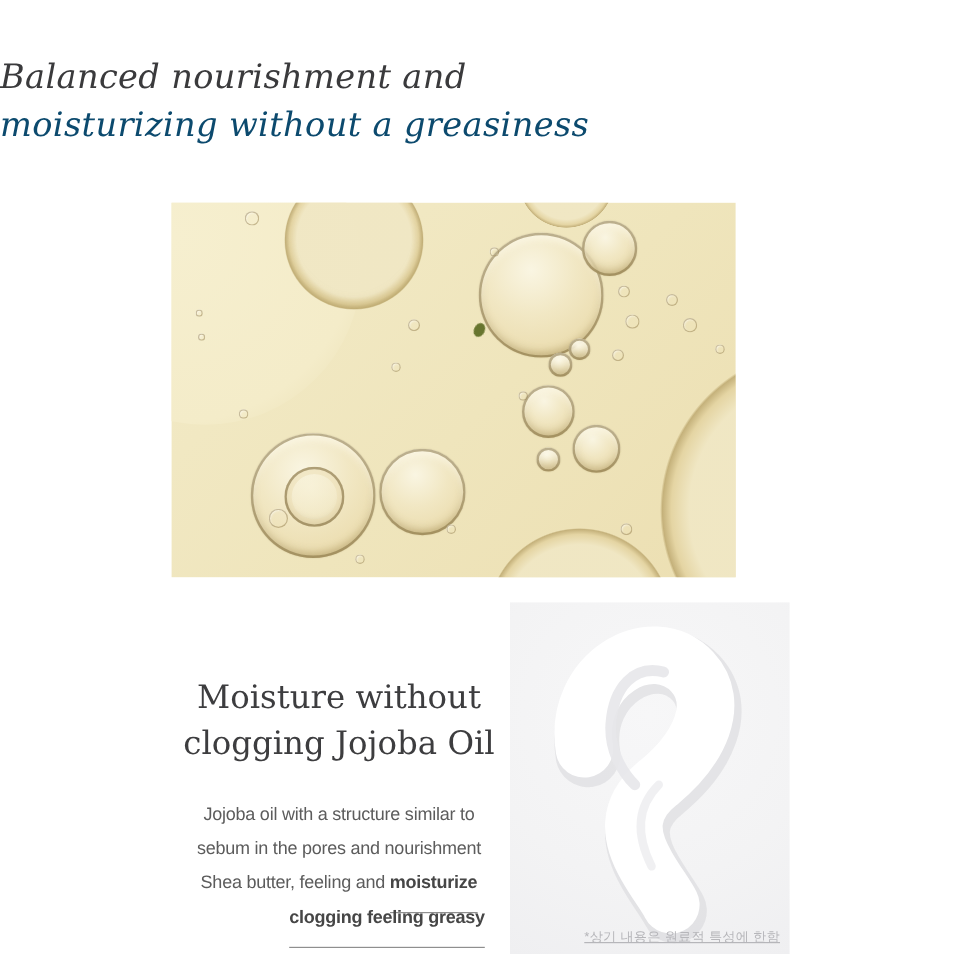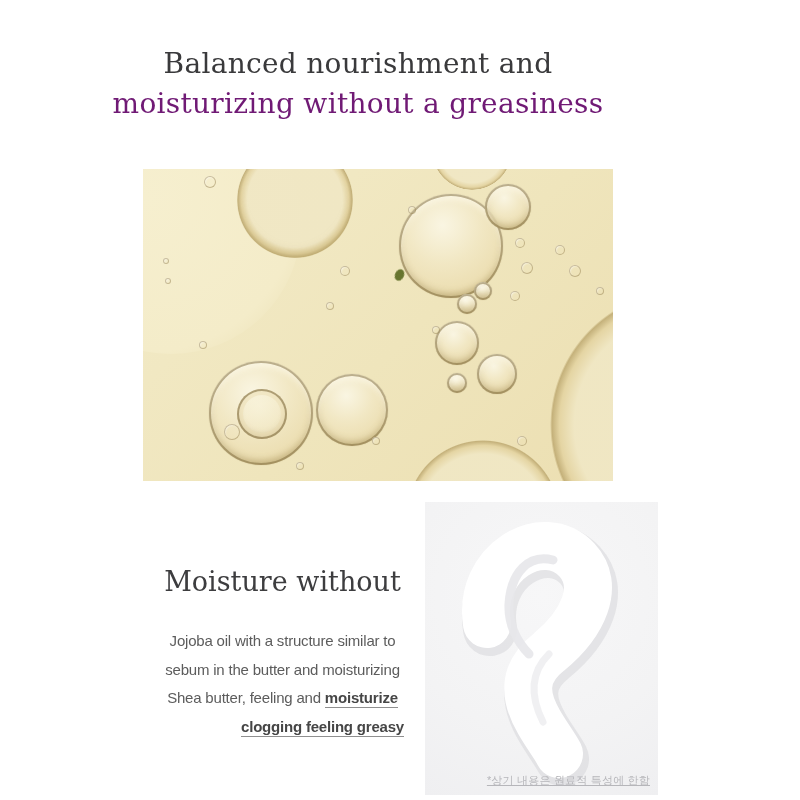--- a/index.html
+++ b/index.html
@@ -1,24 +1,24 @@
 <!DOCTYPE html>
 <html><head>
 <meta charset="utf-8">
 <style>
   html,body{margin:0;padding:0;background:#ffffff;}
   .page{position:relative;width:800px;height:800px;background:#ffffff;overflow:hidden;
         font-family:"Liberation Sans",sans-serif;}
 
   
-  .hero{position:absolute;left:0;top:46px;width:716px;text-align:center;}
+  .hero{position:absolute;left:0;top:46px;width:716px;text-align:left;font-style:italic;}
   .hero-line1{font-family:"DejaVu Serif",serif;font-size:28px;line-height:36px;
               color:#3a3a3c;letter-spacing:.3px;}
   .hero-line2{font-family:"DejaVu Serif",serif;font-size:28px;line-height:36px;
-              color:#701a75;letter-spacing:.3px;margin-top:4px;}
+              color:#0c4a6e;letter-spacing:.3px;margin-top:4px;}
 
   
   .oil-photo{position:absolute;left:143px;top:169px;width:470px;height:312px;overflow:hidden;
              background:linear-gradient(135deg,#f3ebc8 0%,#efe5bc 55%,#ecdfb2 100%);}
   .bubble{position:absolute;border-radius:50%;
           background:radial-gradient(circle at 42% 30%,rgba(250,246,228,.95) 0%,rgba(242,232,198,.75) 40%,
                      rgba(236,222,178,.85) 68%,rgba(219,199,140,.9) 90%,rgba(150,128,75,.95) 100%);
           box-shadow:inset 0 0 0 2px rgba(125,105,58,.5),inset 0 5px 7px rgba(255,252,240,.75),
                      inset 0 -4px 7px rgba(150,128,75,.45),0 0 1px rgba(125,105,58,.4);}
   .ring{position:absolute;border-radius:50%;background:radial-gradient(circle at 45% 35%,
@@ -34,21 +34,21 @@
             background:radial-gradient(circle at 40% 40%,#f6efcf 0%,#f4ecc9 70%,#eadfb3 94%,#e2d29f 100%);}
   .fleck{position:absolute;width:9px;height:12px;border-radius:50%;background:#67752f;
          filter:blur(.6px);transform:rotate(25deg);}
 
   
   .left-col{position:absolute;left:140px;top:563px;width:285px;text-align:center;}
   .jojoba-heading{font-family:"DejaVu Serif",serif;font-size:27px;line-height:38px;font-weight:400;
                   color:#3d3d3f;margin:0;}
   .jojoba-body{margin:26px 0 0 0;font-size:15px;line-height:28.5px;color:#5c5c5c;
                letter-spacing:-.2px;}
-  .em{font-weight:bold;color:#464646;border-bottom:1.5px solid #8f8f8f;padding-bottom:1px;}
+  .em{font-weight:bold;color:#464646;border-bottom:1.5px solid #8f8f8f;padding-bottom:16px;}
   .shifted{display:inline-block;transform:translateX(40px);}
 
   
   .cream-photo{position:absolute;left:425px;top:502px;width:233px;height:293px;margin:0;
                background:radial-gradient(circle at 50% 32%,#f7f7f8 0%,#f3f3f4 60%,#efeff1 100%);}
   .cream-photo svg{position:absolute;left:0;top:0;}
   .cream-caption{position:absolute;right:8px;bottom:7px;font-size:11px;color:#b6b6ba;
                  letter-spacing:.2px;text-decoration:underline;}
 </style>
 </head>
@@ -100,24 +100,25 @@
     <div class="droplet" style="left:265px;top:37px;width:8px;height:8px;"></div>
     <div class="droplet" style="left:229px;top:268px;width:8px;height:8px;"></div>
     <div class="droplet" style="left:374px;top:267px;width:10px;height:10px;"></div>
     <div class="droplet" style="left:153px;top:293px;width:8px;height:8px;"></div>
     <div class="droplet" style="left:289px;top:157px;width:8px;height:8px;"></div>
   </div>
 
   <section class="left-col">
     <h2 class="jojoba-heading">
       <span>Moisture without</span><br>
+      <span>clogging Jojoba Oil</span>
     </h2>
     <p class="jojoba-body">
       <span>Jojoba oil with a structure similar to</span><br>
-      <span>sebum in the butter and moisturizing</span><br>
+      <span>sebum in the pores and nourishment</span><br>
       <span>Shea butter, feeling and </span><span class="em">moisturize</span><br>
       <span class="shifted"><span class="em">clogging feeling greasy</span></span>
     </p>
   </section>
 
   <figure class="cream-photo">
     <svg width="233" height="293" viewBox="0 0 233 293" aria-hidden="true">
       <g transform="translate(3,5)" opacity="0.5">
         <path d="M62 122 C52 60 118 22 152 58 C176 84 158 122 124 150 C96 172 100 196 114 220 C122 234 130 244 134 252" fill="none" stroke="#d4d4d8" stroke-width="54" stroke-linecap="round" stroke-linejoin="round"></path>
       </g>

